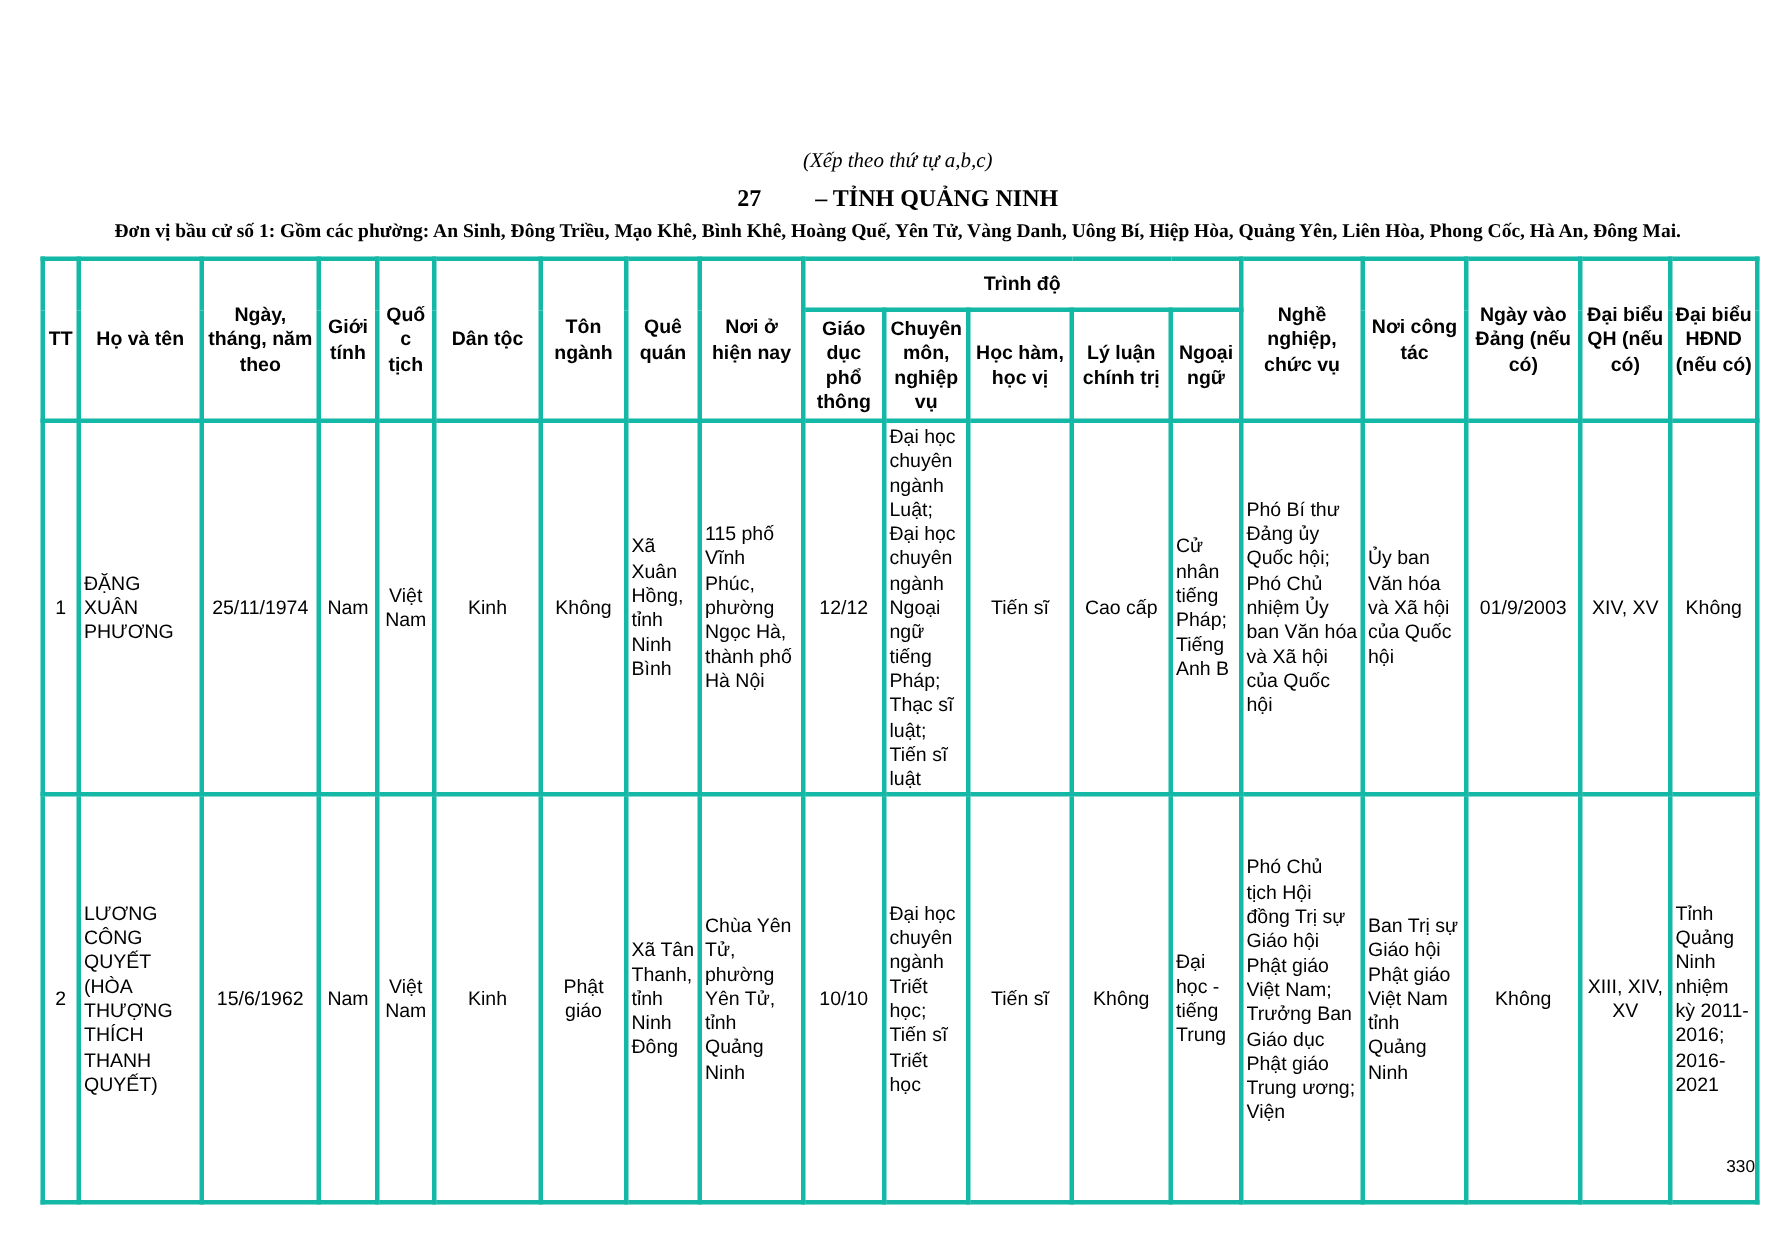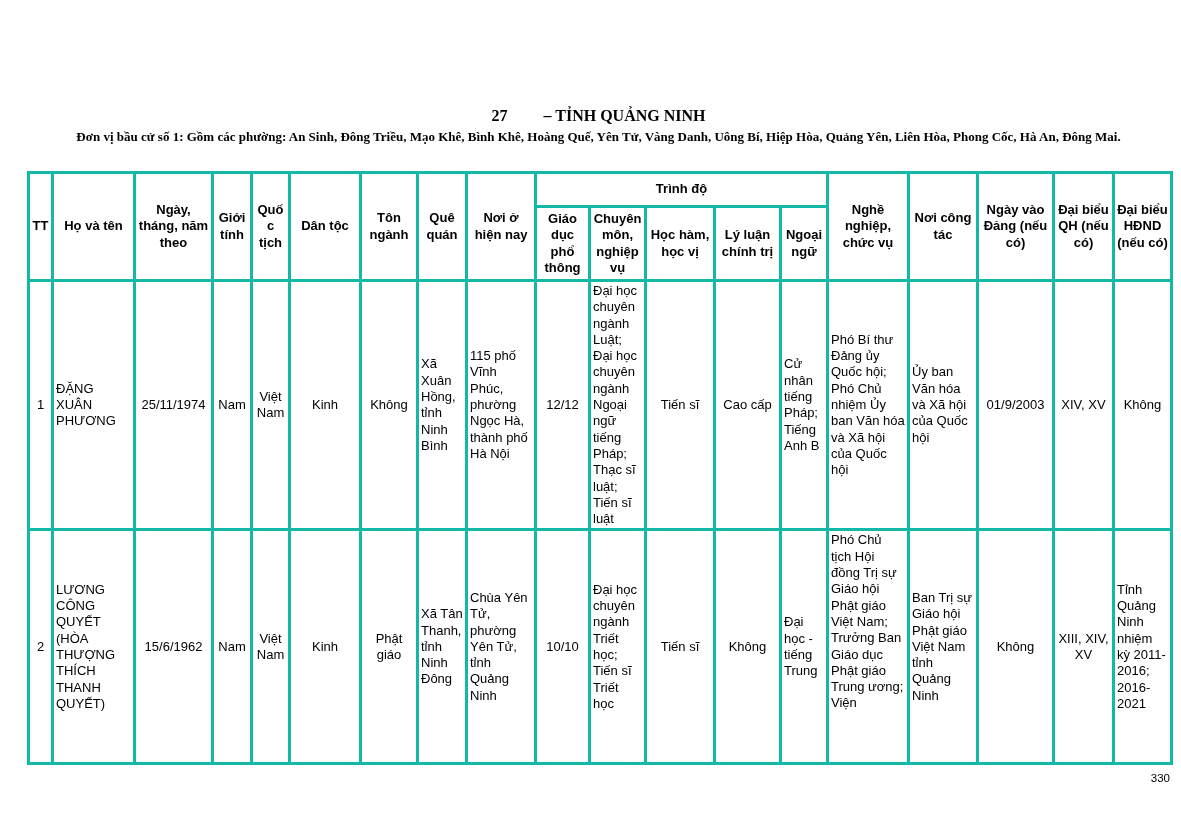--- a/index.html
+++ b/index.html
@@ -70,37 +70,39 @@
   thead tr.group-row  { height: 34px; }
   thead tr.sub-row    { height: 74px; }
   tbody tr.r1 { height: 244px; }
   tbody tr.r2 { height: 233px; }
   .tc { text-align: center; }
   .tl { text-align: left; }
   .va-top { vertical-align: top !important; }
   .clip {
     height: 229px;
     overflow: hidden;
+    margin-top: 38px;
   }
   
   .page-number {
     position: absolute;
     top: 772px;
     left: 27px;
     width: 1143px;
     text-align: right;
     font-size: 11.5px;
   }
 </style>
 </head>
 <body>
 
 <div class="page">
 
   <div class="titles">
+    <div class="sort-note">(Xếp theo thứ tự a,b,c)</div>
     <div class="main-title"><span class="num">27</span><span>–</span> <span>TỈNH QUẢNG NINH</span></div>
     <div class="unit-line">Đơn vị bầu cử số 1: Gồm các phường: An Sinh, Đông Triều, Mạo Khê, Bình Khê, Hoàng Quế, Yên Tử, Vàng Danh, Uông Bí, Hiệp Hòa, Quảng Yên, Liên Hòa, Phong Cốc, Hà An, Đông Mai.</div>
   </div>
 
   <table class="cand">
     <colgroup>
       <col style="width:24px">
         <col style="width:82px">
         <col style="width:78px">
         <col style="width:39px">

